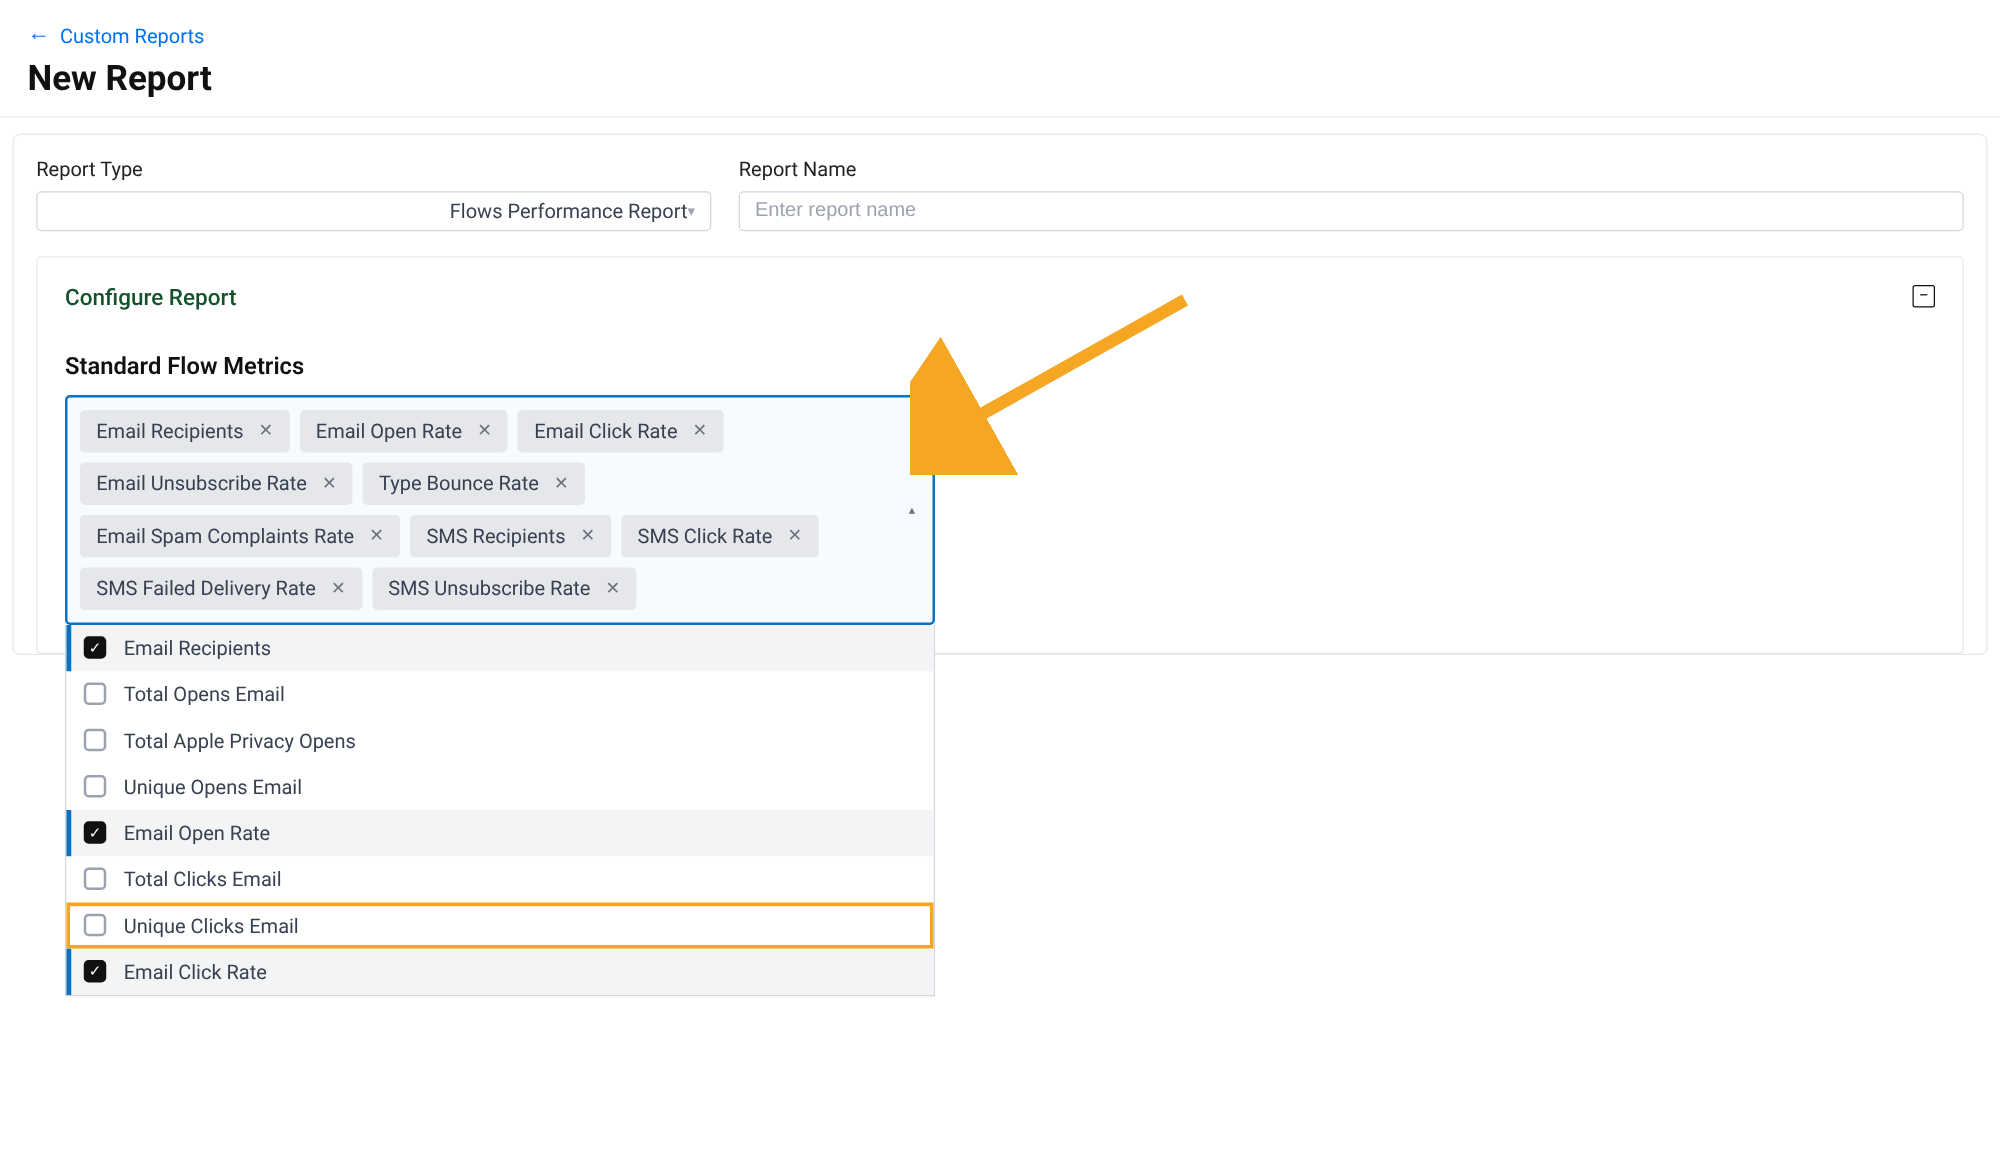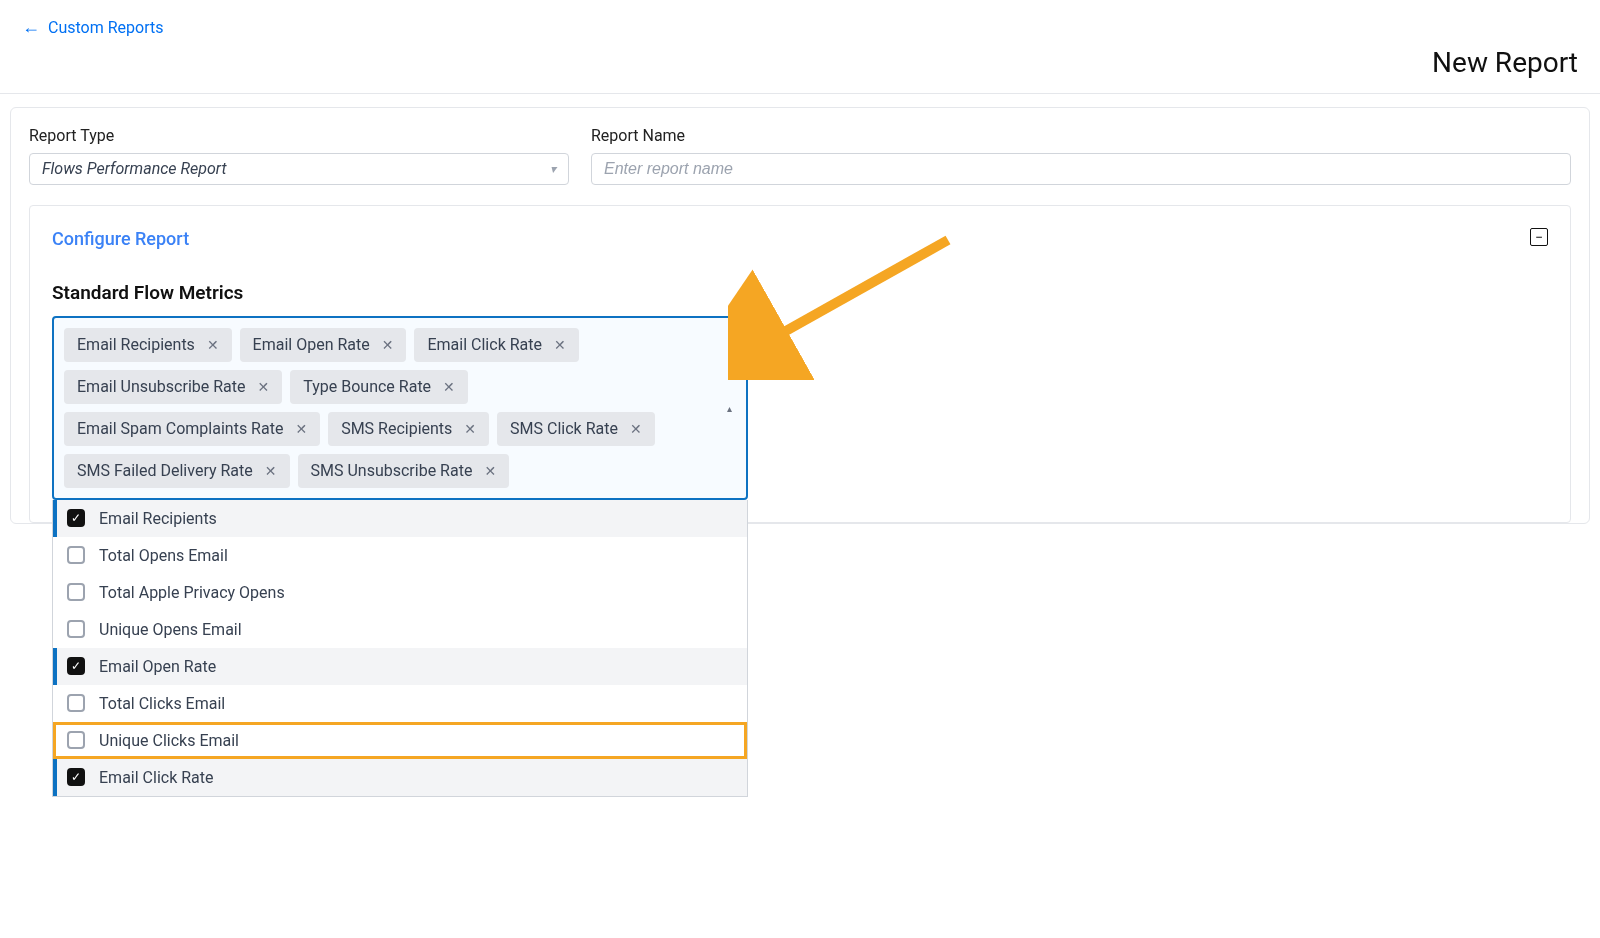--- a/index.html
+++ b/index.html
@@ -16,41 +16,41 @@
     --panel-bg:#ffffff;
   }
   *{box-sizing:border-box;}
   html,body{margin:0;padding:0;font-family:-apple-system,BlinkMacSystemFont,"Segoe UI",Roboto,Helvetica,Arial,sans-serif;background:var(--bg);color:var(--text);}
   body{width:1600px;height:938px;overflow:hidden;position:relative;}
 
   
   .page-header{padding:18px 22px 14px;border-bottom:1px solid var(--border-light);}
   .breadcrumb-link{display:inline-flex;align-items:center;gap:8px;color:var(--brand-blue);font-size:16px;text-decoration:none;cursor:pointer;}
   .breadcrumb-link .arrow{line-height:1;display:inline-block;font-size:18px;transform:translateY(-1px);}
-  .page-title{margin:8px 0 0;font-size:28px;font-weight:400;color:#111;text-align:right;}
+  .page-title{margin:8px 0 0;font-size:28px;font-weight:700;color:#111;}
 
   
   .panel-wrap{padding:0 10px;}
   .panel{margin-top:13px;border:1px solid var(--border-light);border-radius:6px;padding:18px 18px 0;background:var(--panel-bg);}
 
   
   .form-row{display:flex;gap:22px;}
   .form-col{flex:1;}
   .form-col.rt{flex:0 0 540px;}
   .form-label{display:block;font-size:16px;color:#222;margin-bottom:8px;}
-  .select,.text-input{width:100%;height:32px;border:1px solid var(--border);border-radius:4px;background:#fff;font-size:16px;padding:0 12px;color:#374151;display:flex;align-items:center;justify-content:space-between;font-style:italic;}
+  .select,.text-input{width:100%;height:32px;border:1px solid var(--border);border-radius:4px;background:#fff;font-size:16px;padding:0 12px;color:#374151;display:flex;align-items:center;justify-content:flex-end;}
   .text-input{outline:none;}
   .text-input::placeholder{color:#9ca3af;}
   .select{cursor:pointer;}
   .select .caret{color:#9ca3af;font-size:12px;}
 
   
   .config-block{margin-top:20px;border:1px solid var(--border-light);border-radius:4px;padding:22px;position:relative;}
   .config-header{display:flex;justify-content:space-between;align-items:flex-start;}
-  .config-title{font-size:18px;color:#3b82f6;font-weight:500;}
+  .config-title{font-size:18px;color:#14532d;font-weight:500;}
   .minus-toggle{width:18px;height:18px;border:1px solid #111;display:flex;align-items:center;justify-content:center;font-size:14px;line-height:1;color:#111;cursor:pointer;border-radius:2px;}
 
   .subsection-title{margin:32px 0 12px;font-size:19px;font-weight:600;color:#111;}
 
   
   .multiselect-wrap{position:relative;width:696px;}
   .multiselect-box{border:2px solid var(--focus-blue);border-radius:4px;padding:10px 40px 10px 10px;background:#f7fbff;min-height:60px;display:flex;flex-wrap:wrap;gap:8px;position:relative;}
   .chip{background:var(--chip-bg);color:var(--chip-text);border-radius:4px;padding:9px 13px;display:inline-flex;align-items:center;gap:12px;font-size:16px;line-height:1;}
   .chip .x{color:#6b7280;font-size:14px;cursor:pointer;}
   .multiselect-caret{position:absolute;right:14px;top:50%;transform:translateY(-50%);font-size:10px;color:#6b7280;}

